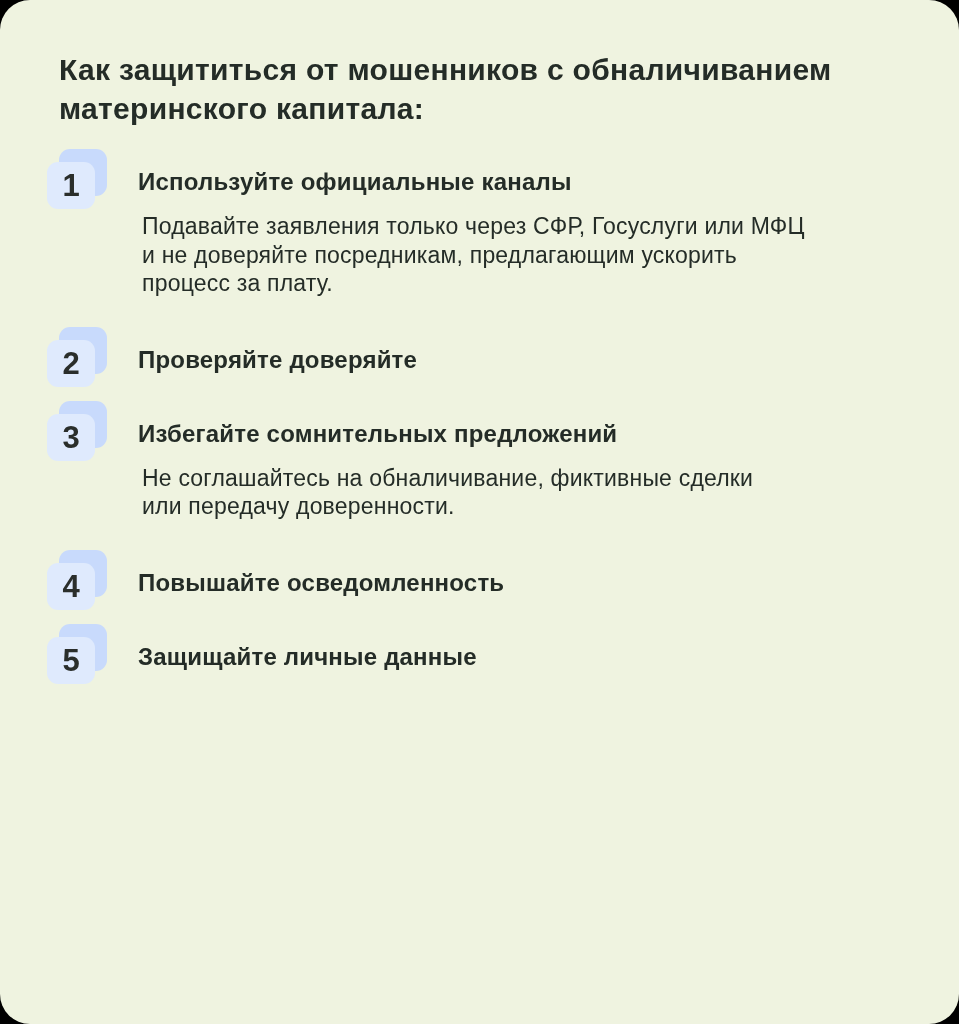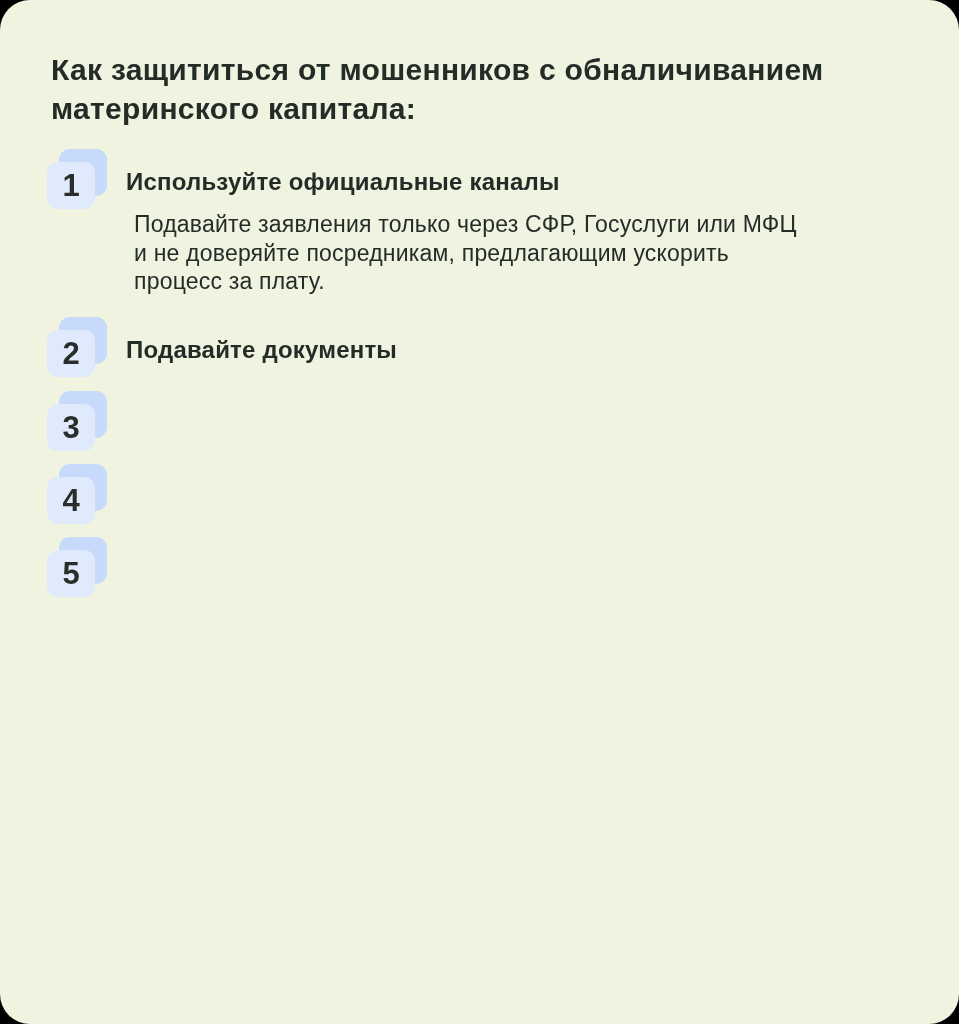--- a/index.html
+++ b/index.html
@@ -20,21 +20,21 @@
   }
   .card{
     position:relative;
     width:959px;height:1024px;
     background:var(--bg);
     border-radius:30px;
     padding:50px 47px 0 47px;
     overflow:hidden;
   }
   .page-title{
-    margin:0 0 21px 4px;
+    margin:0 0 21px 12px;
     font-size:30px;
     line-height:39px;
     font-weight:bold;
     letter-spacing:0.3px;
     white-space:pre-line;
     color:var(--text);
   }
   .item{
     display:flex;
     align-items:flex-start;
@@ -65,29 +65,29 @@
     font-size:31px;
     font-weight:bold;
     color:var(--number);
     line-height:1;
   }
   .item-content{
     padding-top:18px;
     max-width:790px;
   }
   .item-heading{
-    margin:0 0 14px 0;
+    margin:0 0 14px 12px;
     font-size:24px;
     line-height:29px;
     font-weight:bold;
     letter-spacing:0.2px;
     color:var(--text);
   }
   .item-body{
-    margin:8px;
+    margin:16px;
     font-size:23px;
     line-height:28.5px;
     letter-spacing:0.2px;
     white-space:pre-line;
     color:var(--text);
   }
 </style>
 </head>
 <body>
 
@@ -111,47 +111,54 @@
   </div>
 
   <div class="item">
     <div class="badge">
       <div class="badge-back"></div>
       <div class="badge-front">
         <span class="badge-num">2</span>
       </div>
     </div>
     <div class="item-content">
-      <h3 class="item-heading">Подавайте документы</h3>
+      <h3 class="item-heading">Проверяйте доверяйте</h3>
     </div>
   </div>
 
   <div class="item">
     <div class="badge">
       <div class="badge-back"></div>
       <div class="badge-front">
         <span class="badge-num">3</span>
       </div>
+    </div>
+    <div class="item-content">
+      <h3 class="item-heading">Избегайте сомнительных предложений</h3>
+      <p class="item-body">Не соглашайтесь на обналичивание, фиктивные сделки
+или передачу доверенности.</p>
     </div>
   </div>
 
   <div class="item">
     <div class="badge">
       <div class="badge-back"></div>
       <div class="badge-front">
         <span class="badge-num">4</span>
       </div>
     </div>
     <div class="item-content">
+      <h3 class="item-heading">Повышайте осведомленность</h3>
     </div>
   </div>
 
   <div class="item">
     <div class="badge">
       <div class="badge-back"></div>
       <div class="badge-front">
         <span class="badge-num">5</span>
       </div>
     </div>
     <div class="item-content">
+      <h3 class="item-heading">Защищайте личные данные</h3>
     </div>
   </div>
 </div>
 
 </body></html>

